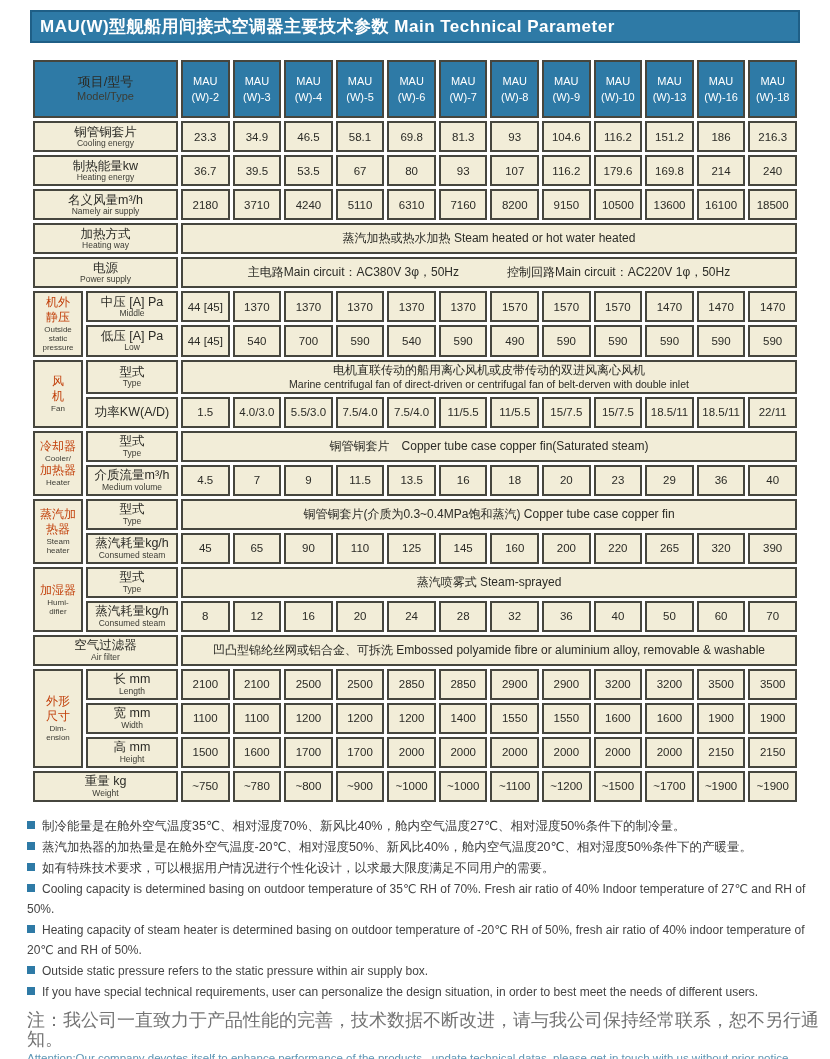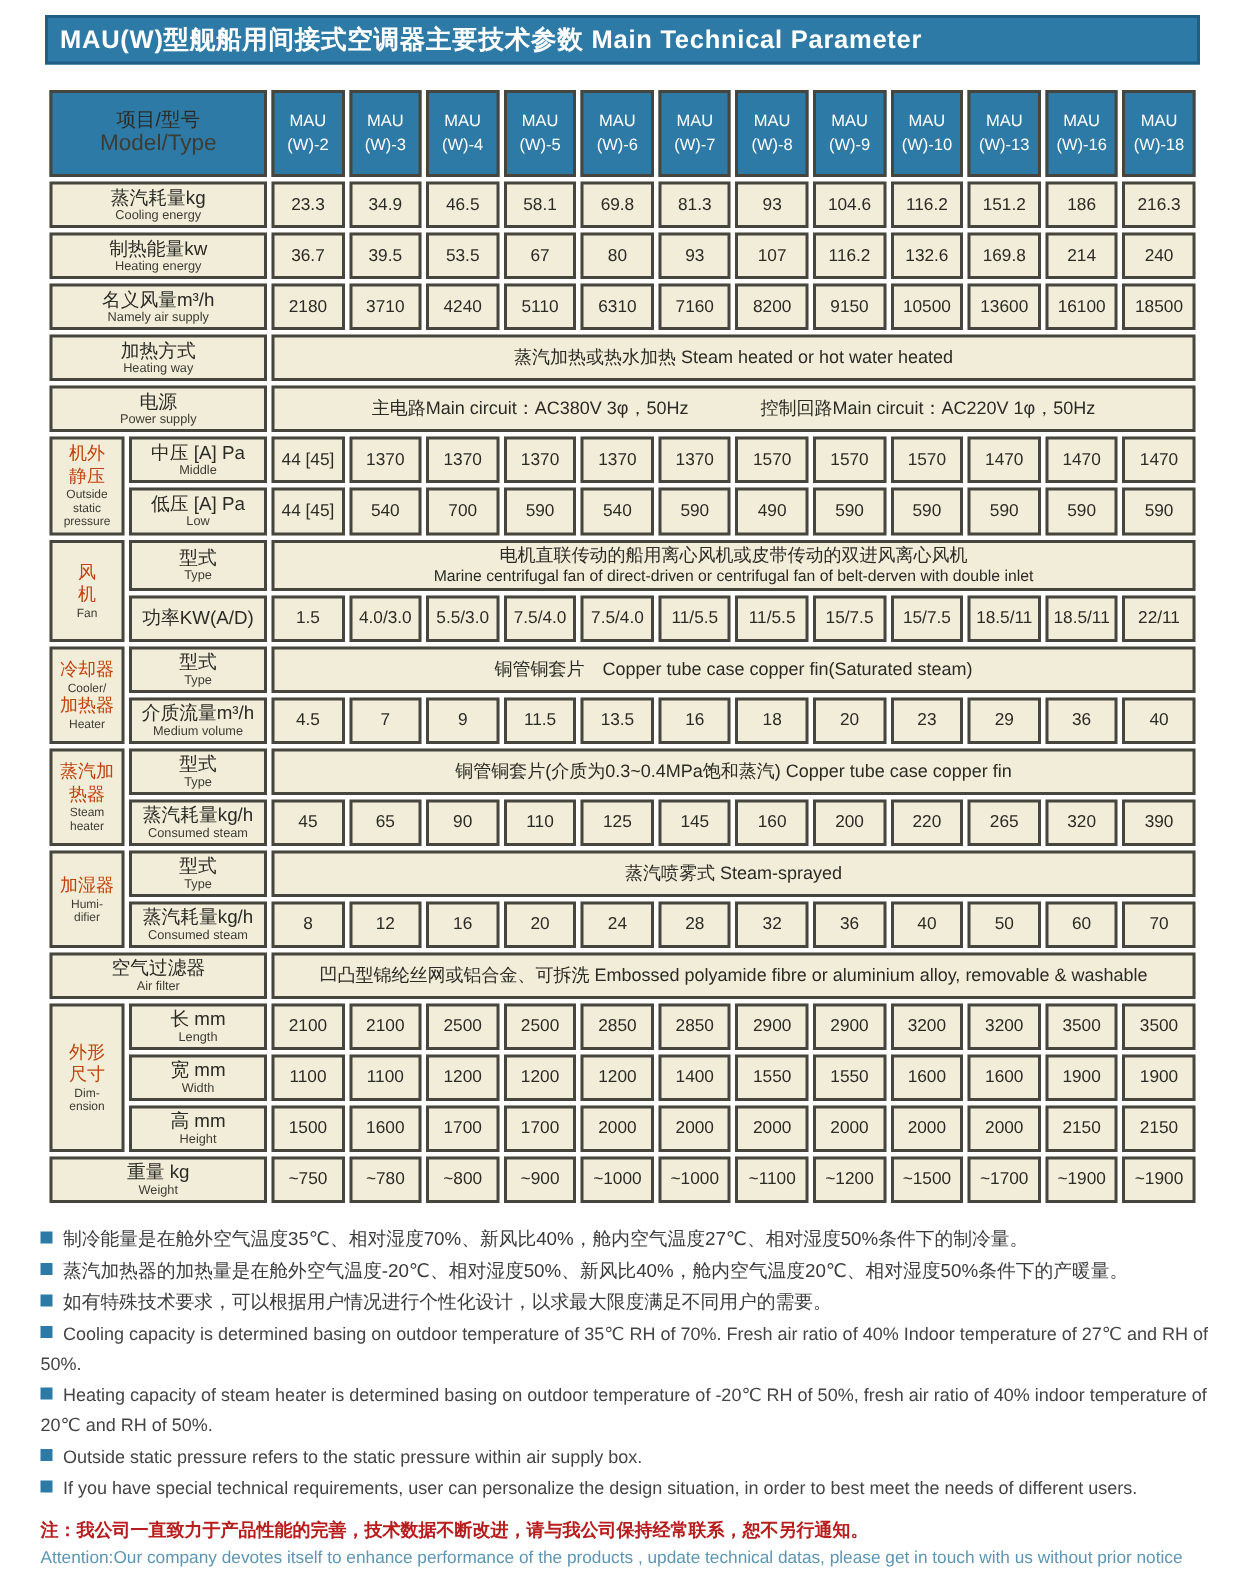--- a/index.html
+++ b/index.html
@@ -41,21 +41,21 @@
     overflow: hidden;
   }
   td.hd {
     background: #2e7aa6;
     color: #ffffff;
     height: 58px;
     font-size: 11px;
     line-height: 1.5;
   }
   td.hd.corner .lz { font-size: 13px; }
-  td.hd.corner .le { font-size: 15px; }
+  td.hd.corner .le { font-size: 11px; }
   td.lbl, td.val, td.mrg { height: 31px; }
   .lz { font-size: 12.5px; color: #2b2b26; line-height: 1.15; text-align: center; }
   .le { font-size: 8.5px;  color: #3c3c34; line-height: 1.1; }
   td.grp { padding: 2px 0; }
   .gzh { font-size: 12px; color: #c2410c; line-height: 1.25; }
   .gen { font-size: 8px;  color: #3c3c34; line-height: 1.15; }
   td.val { font-size: 11.5px; color: #2b2b26; letter-spacing: 0; }
   td.mrg { font-size: 12px; color: #2b2b26; }
   .mline { line-height: 1.25; }
   .mline.en { font-size: 10.5px; }
@@ -63,21 +63,21 @@
   .notes { margin: 11px 0 0 27px; width: 795px; }
   .note { font-size: 12.5px; color: #3b3b3b; line-height: 20px; margin: 0 0 1px 0; }
   .note.en { font-size: 12px; color: #444; }
   .bullet {
     display: inline-block; width: 8px; height: 8px;
     background: #2e7aa6; margin-right: 7px;
     vertical-align: 1px;
   }
   .note .txt { display: inline; }
   .footer { margin: 9px 0 0 27px; width: 795px; }
-  .footer .zh { color: #b91c1c; font-size: 12px; font-weight: bold; line-height: 19px; }
+  .footer .zh { color: #737373; font-size: 18px; font-weight: normal; line-height: 19px; }
   .footer .en { color: #5d96b5; font-size: 11.5px; line-height: 19px; }
 </style>
 </head>
 <body>
 
 <div class="title-bar">MAU(W)型舰船用间接式空调器主要技术参数 Main Technical Parameter</div>
 
 <table class="spec">
   <colgroup>
     <col class="c-grp">
@@ -147,21 +147,21 @@
         </td>
         <td class="hd">
           <div>MAU</div>
           <div>(W)-18</div>
         </td>
       </tr>
     </thead>
     <tbody>
       <tr>
         <td class="lbl" colspan="2">
-          <div class="lz">蒸汽耗量kg</div>
+          <div class="lz">铜管铜套片</div>
           <div class="le">Cooling energy</div>
         </td>
         <td class="val">23.3</td>
         <td class="val">34.9</td>
         <td class="val">46.5</td>
         <td class="val">58.1</td>
         <td class="val">69.8</td>
         <td class="val">81.3</td>
         <td class="val">93</td>
         <td class="val">104.6</td>
@@ -176,21 +176,21 @@
           <div class="le">Heating energy</div>
         </td>
         <td class="val">36.7</td>
         <td class="val">39.5</td>
         <td class="val">53.5</td>
         <td class="val">67</td>
         <td class="val">80</td>
         <td class="val">93</td>
         <td class="val">107</td>
         <td class="val">116.2</td>
-        <td class="val">132.6</td>
+        <td class="val">179.6</td>
         <td class="val">169.8</td>
         <td class="val">214</td>
         <td class="val">240</td>
       </tr>
       <tr>
         <td class="lbl" colspan="2">
           <div class="lz">名义风量m³/h</div>
           <div class="le">Namely air supply</div>
         </td>
         <td class="val">2180</td>

